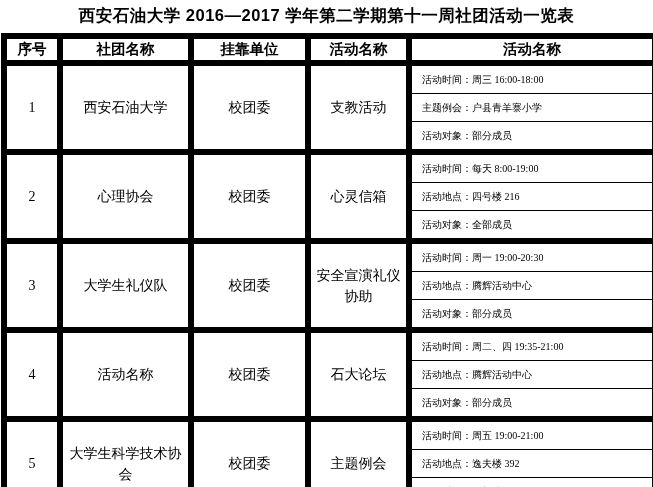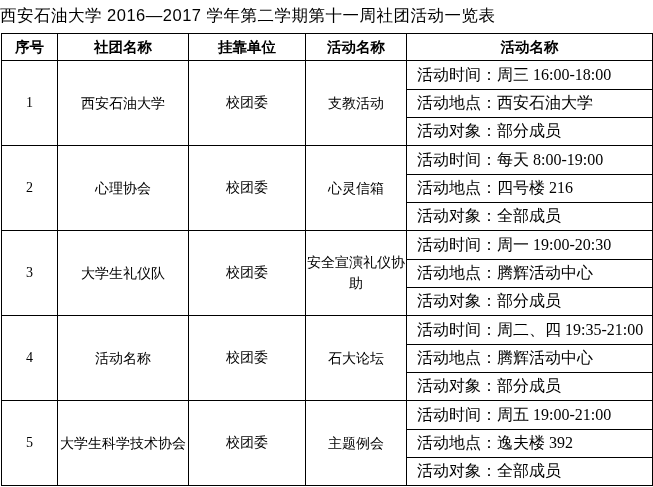--- a/index.html
+++ b/index.html
@@ -14,36 +14,36 @@
   }
   .page {
     width: 653px;
     height: 487px;
     background: #ffffff;
     box-sizing: border-box;
   }
   .doc-title {
     height: 33px;
     line-height: 30px;
-    text-align: left;
+    text-align: center;
     font-family: "Liberation Sans", "DejaVu Sans", sans-serif;
-    font-weight: normal;
+    font-weight: bold;
     font-size: 16.5px;
     letter-spacing: 0.5px;
     white-space: nowrap;
   }
   table.club-table {
     border-collapse: collapse;
     table-layout: fixed;
     width: 651px;
     margin: 0 1px;
   }
   table.club-table th,
   table.club-table td {
-    border: 1px solid #000000;
+    border: 6px solid #000000;
     box-sizing: border-box;
     padding: 0;
     text-align: center;
     vertical-align: middle;
     font-size: 14px;
     overflow: hidden;
     margin-top: 48px;
   }
   table.club-table th {
     font-family: "Liberation Sans", "DejaVu Sans", sans-serif;
@@ -68,21 +68,21 @@
     height: 100%;
     min-height: 83px;
   }
   .detail-line {
     flex: 1 1 0;
     display: flex;
     align-items: center;
     text-align: right;
     padding-left: 10px;
     border-bottom: 1px solid #000000;
-    font-size: 16px;
+    font-size: 10px;
     white-space: nowrap;
   }
   .detail-line:last-child { border-bottom: none; }
 </style>
 </head>
 <body>
 
 <div class="page">
 
   <div class="doc-title">西安石油大学 2016—2017 学年第二学期第十一周社团活动一览表</div>
@@ -107,21 +107,21 @@
     <tbody>
 
       <tr class="data-row">
         <td>1</td>
         <td class="cell-club">西安石油大学</td>
         <td>校团委</td>
         <td class="cell-activity">支教活动</td>
         <td class="cell-details">
           <div class="details-stack">
             <div class="detail-line">活动时间：周三 16:00-18:00</div>
-            <div class="detail-line">活动地点：西安石油大学</div>
+            <div class="detail-line">主题例会：户县青羊寨小学</div>
             <div class="detail-line">活动对象：部分成员</div>
           </div>
         </td>
       </tr>
 
       <tr class="data-row">
         <td>2</td>
         <td class="cell-club">心理协会</td>
         <td>校团委</td>
         <td class="cell-activity">心灵信箱</td>

